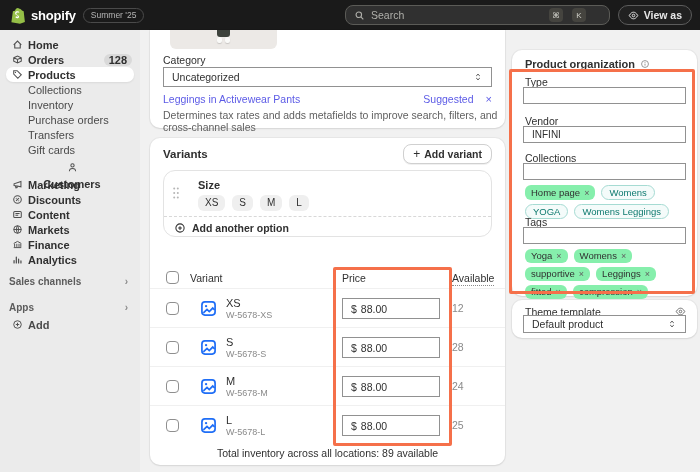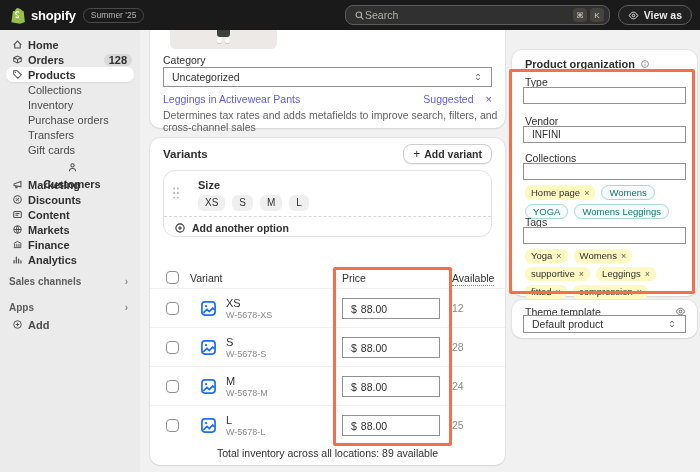--- a/index.html
+++ b/index.html
@@ -9,22 +9,22 @@
   svg{display:block;}
 
   
   .topbar{position:absolute;left:0;top:0;width:700px;height:30px;background:#1a1a1a;
     display:flex;align-items:center;}
   .logo{display:flex;align-items:center;gap:5px;margin-left:10px;}
   .logo-word{color:#fff;font-weight:700;font-size:13px;letter-spacing:-.2px;}
   .release-badge{margin-left:7px;border:1px solid #4a4a4a;border-radius:9px;color:#b5b5b5;
     font-size:8.5px;padding:1px 7px;line-height:11px;}
   .search{position:absolute;left:345px;top:5px;width:265px;height:20px;background:#303030;
-    border:1px solid #5b5b57;border-radius:8px;display:flex;align-items:center;
-    padding:0 5px 0 8px;box-sizing:border-box;}
+    border:1px solid #5b5b57;border-radius:8px;display:flex;align-items:center;gap:6px;
+    padding:0 23px 0 8px;box-sizing:border-box;}
   .search-txt{color:#b0b0ab;font-size:10.5px;flex:1;}
   .key{width:14px;height:14px;border-radius:4px;background:#45443f;color:#cfcfc8;font-size:8px;
     display:flex;align-items:center;justify-content:center;}
   .key + .key{margin-left:3px;}
   .viewas{position:absolute;right:8px;top:5px;height:20px;border:1px solid #5c5c5c;border-radius:10px;
     background:#212121;color:#e8e8e8;font-size:10.5px;font-weight:700;display:flex;align-items:center;
     gap:5px;padding:0 9px;box-sizing:border-box;}
 
   
   .sidebar{position:absolute;left:0;top:30px;width:140px;height:442px;background:#ebebeb;
@@ -106,21 +106,21 @@
   .v-avail{position:absolute;left:302px;top:13px;font-size:10.5px;color:#8a8a8a;}
   .tbl-footer{position:absolute;left:0;right:0;top:309px;text-align:center;font-size:10.5px;color:#303030;}
 
   
   .org-title{position:absolute;left:13px;top:8px;font-size:11px;font-weight:700;display:flex;
     align-items:center;gap:5px;}
   .org-title .nico{color:#8a8a8a;}
   .f-label{position:absolute;left:13px;}
   .f-input{position:absolute;left:11px;width:163px;height:17px;font-size:10px;}
   .chips-wrap{position:absolute;left:13px;right:8px;display:flex;flex-wrap:wrap;gap:4px 6px;}
-  .chip-gray{background:#fef9c3;border-radius:6px;padding:1px 6px;font-size:9.5px;color:#303030;
+  .chip-gray{background:#86efac;border-radius:6px;padding:1px 6px;font-size:9.5px;color:#303030;
     display:inline-flex;align-items:center;gap:4px;line-height:12px;}
   .chip-gray .x{color:#616161;font-size:9px;}
   .chip-teal{background:#f4fbfa;border:1px solid #a6dbd3;border-radius:8px;padding:0px 7px;
     font-size:9.5px;color:#0e7a6f;line-height:13px;}
   .theme-title{position:absolute;left:13px;top:6px;font-size:10.5px;}
   .theme-eye{position:absolute;right:11px;top:6px;color:#6b6b6b;}
   .theme-select{position:absolute;left:11px;top:15px;width:163px;height:18px;font-size:10.5px;}
 
   
   .hl{position:absolute;border:3px solid #f5704a;border-radius:2px;z-index:20;pointer-events:none;}

